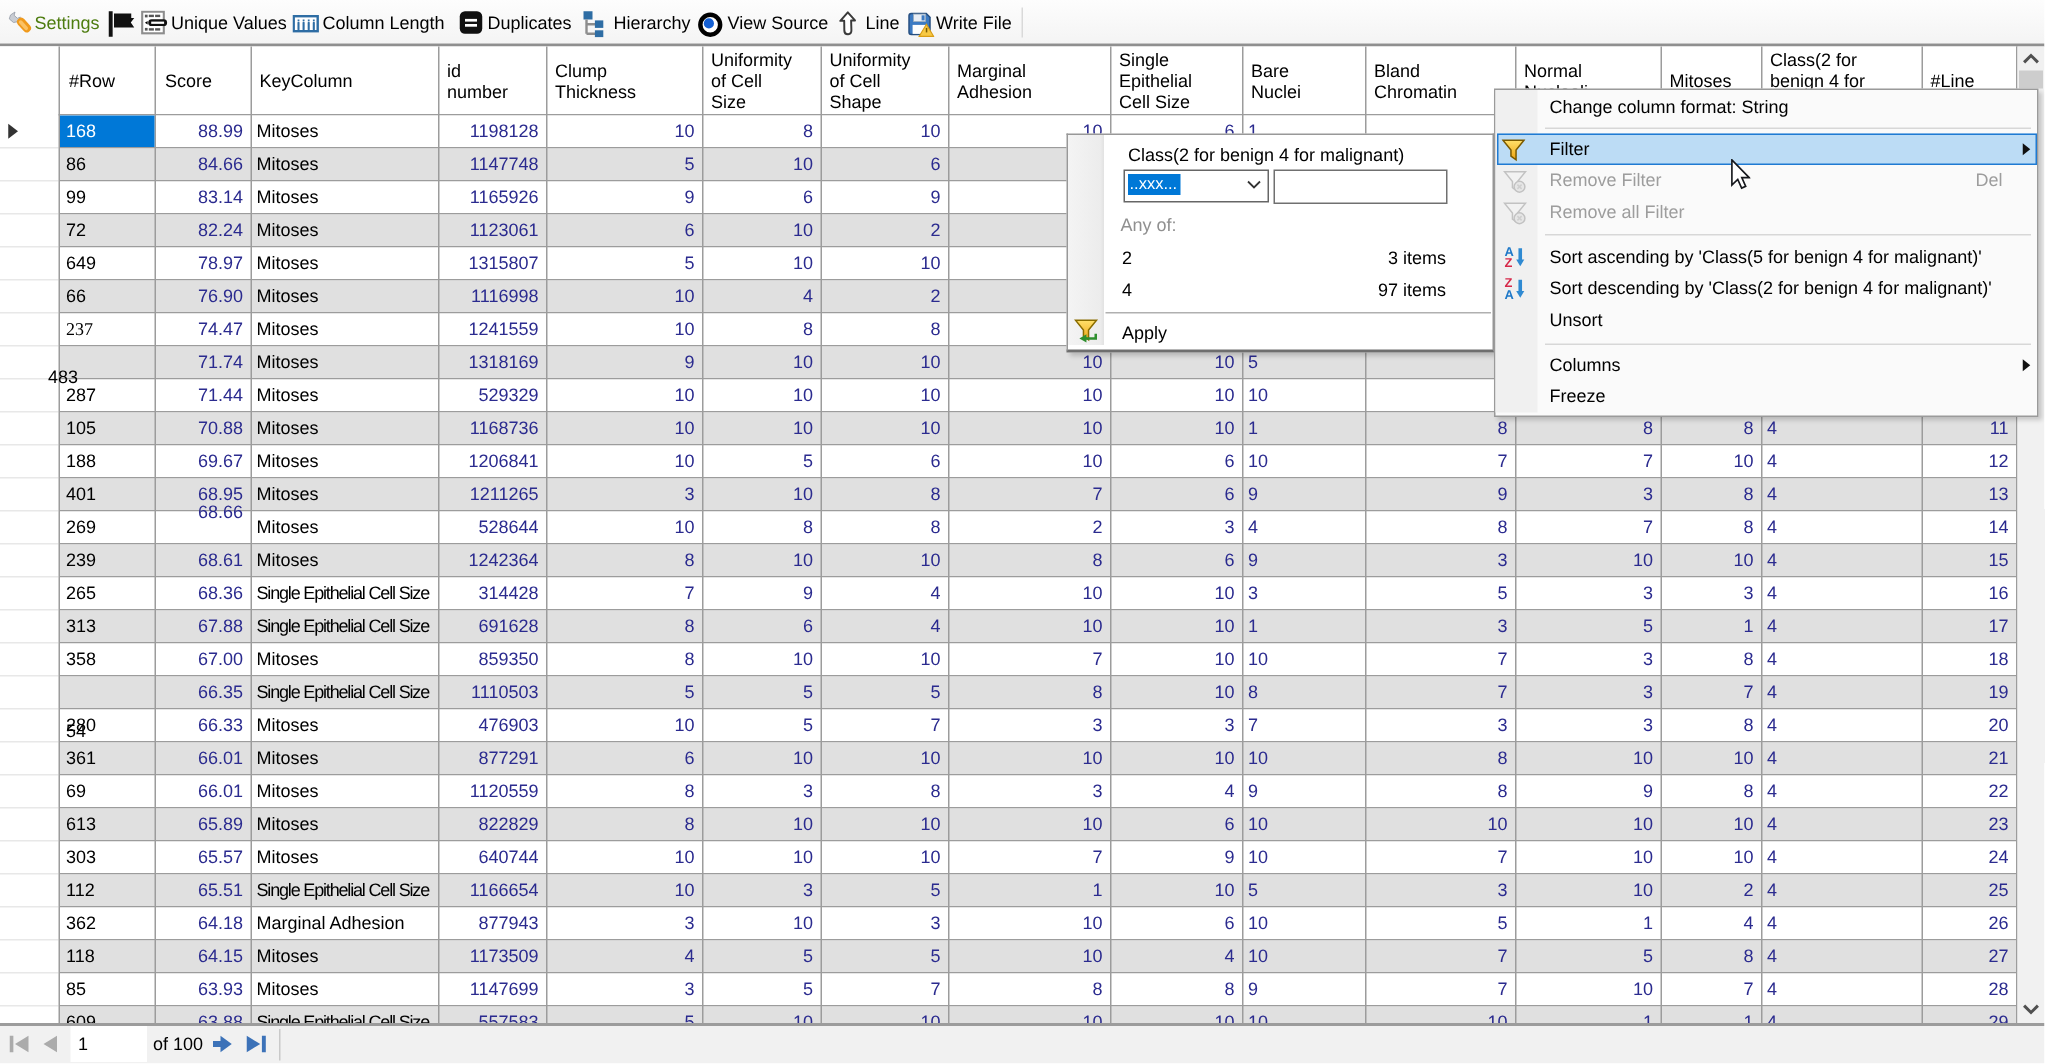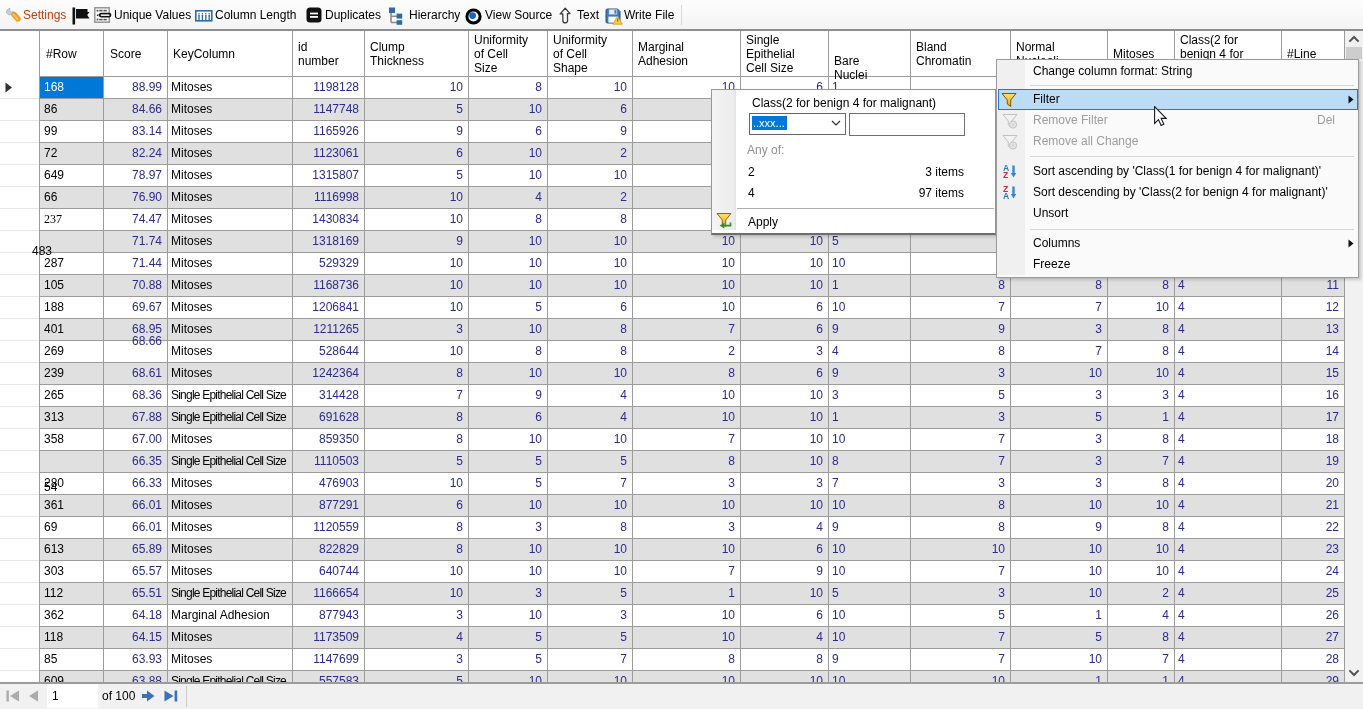--- a/index.html
+++ b/index.html
@@ -11,21 +11,21 @@
 .mitem{position:absolute;left:1033px;font-size:12px;line-height:21px;height:21px;color:#000;white-space:nowrap;}
 </style></head><body>
 
 <div class="abs" style="left:0;top:0;width:1363px;height:29px;background:linear-gradient(#fdfdfd,#f4f4f4);"></div>
 <div class="abs" style="left:0;top:29px;width:1363px;height:2px;background:#8f8f8f;"></div>
 <svg class="abs" style="left:4px;top:6px;" width="19" height="18" viewBox="0 0 19 18">
 <path d="M3 4 L6 2 L5.4 4.2 L7.6 6.2 L9.6 5.4 L8 8.4 L5 9 L2.2 6.6 Z" fill="#c9cdd4" stroke="#9aa0ab" stroke-width="0.6"></path>
 <rect x="9.2" y="5.2" width="5.6" height="11" rx="2.6" transform="rotate(-42 12 10.7)" fill="#f09a1c"></rect>
 <rect x="10.4" y="6.8" width="2.4" height="8" rx="1.2" transform="rotate(-42 11.6 10.8)" fill="#fbc264"></rect>
 </svg>
-<div class="abs" style="left:23px;top:4px;height:23px;line-height:23px;font-size:12px;color:#c2410c;">Settings</div>
+<div class="abs" style="left:23px;top:4px;height:23px;line-height:23px;font-size:12px;color:#4d7c0f;">Settings</div>
 <svg class="abs" style="left:72px;top:7px;" width="18" height="18" viewBox="0 0 18 18">
 <rect x="0.5" y="0.5" width="2.6" height="17" fill="#111"></rect>
 <path d="M4 2 L15.5 2 L15.5 5 L17.5 5 L15.2 8 L17.5 11.4 L4 11.4 Z" fill="#111"></path>
 </svg>
 <svg class="abs" style="left:94px;top:7px;" width="18" height="17" viewBox="0 0 18 17">
 <rect x="0.8" y="0.8" width="14.4" height="14.4" fill="#fff" stroke="#8d8d8d" stroke-width="1.4"></rect>
 <rect x="2.6" y="2.8" width="1.8" height="1.8" fill="#555"></rect>
 <rect x="5.2" y="2.8" width="3.4" height="1.6" fill="#555"></rect>
     <rect x="9.4" y="2.8" width="3.4" height="1.6" fill="#555"></rect>
 <rect x="2.6" y="11.6" width="1.8" height="1.8" fill="#555"></rect>
@@ -66,21 +66,21 @@
 </svg>
 <div class="abs" style="left:409px;top:4px;height:23px;line-height:23px;font-size:12px;color:#000;">Hierarchy</div>
 <svg class="abs" style="left:465px;top:8px;" width="17" height="17" viewBox="0 0 17 17">
 <circle cx="8.5" cy="8.5" r="6.6" fill="#fff" stroke="#000" stroke-width="3"></circle>
 <circle cx="7.6" cy="7.6" r="3.4" fill="#1560d4"></circle>
 </svg>
 <div class="abs" style="left:485px;top:4px;height:23px;line-height:23px;font-size:12px;color:#000;">View Source</div>
 <svg class="abs" style="left:558px;top:7px;" width="14" height="17" viewBox="0 0 14 17">
 <path d="M7.2 1.2 L12 6.6 L9.4 6.6 L9.6 13.2 Q9.7 15.6 7.4 15.8 Q5.0 15.9 4.9 13.6 L4.8 6.8 L2.2 6.9 Z" fill="#fff" stroke="#3a3a3a" stroke-width="1.3" stroke-linejoin="round"></path>
 </svg>
-<div class="abs" style="left:577px;top:4px;height:23px;line-height:23px;font-size:12px;color:#000;">Text</div>
+<div class="abs" style="left:577px;top:4px;height:23px;line-height:23px;font-size:12px;color:#000;">Line</div>
 <svg class="abs" style="left:605px;top:8px;" width="18" height="17" viewBox="0 0 18 17">
 <path d="M1 2.5 Q1 1 2.5 1 L12.5 1 L15 3.5 L15 13.5 Q15 15 13.5 15 L2.5 15 Q1 15 1 13.5 Z" fill="#3c7ac2" stroke="#274f80" stroke-width="1"></path>
 <rect x="4" y="1.4" width="8" height="5" fill="#e8edf4" stroke="#9ab" stroke-width="0.5"></rect>
 <rect x="9.4" y="2.2" width="2" height="3.4" fill="#3c7ac2"></rect>
 <rect x="3.4" y="8.6" width="9.2" height="6" fill="#fdfdfd"></rect>
 <path d="M12.6 8.2 L17.4 16.2 L7.8 16.2 Z" fill="#f7c944" stroke="#d99d15" stroke-width="0.8"></path>
 <rect x="12.2" y="10.6" width="1" height="3" fill="#7a5b00"></rect>
 </svg>
 <div class="abs" style="left:624px;top:4px;height:23px;line-height:23px;font-size:12px;color:#000;">Write File</div>
 <div class="abs" style="left:681px;top:5px;width:1px;height:20px;background:#d9d9d9;"></div>
@@ -210,21 +210,21 @@
   </div>
 <div class="hdr" style="left:553px;top:31px;width:78px;height:45px;">
     <div>Uniformity<br>of Cell<br>Shape</div>
   </div>
 <div class="hdr" style="left:638px;top:31px;width:101px;height:45px;">
     <div>Marginal<br>Adhesion</div>
   </div>
 <div class="hdr" style="left:746px;top:31px;width:81px;height:45px;">
     <div>Single<br>Epithelial<br>Cell Size</div>
   </div>
-<div class="hdr" style="left:834px;top:45px;width:75px;height:45px;">
+<div class="hdr" style="left:834px;top:31px;width:75px;height:45px;">
     <div>Bare<br>Nuclei</div>
   </div>
 <div class="hdr" style="left:916px;top:31px;width:93px;height:45px;">
     <div>Bland<br>Chromatin</div>
   </div>
 <div class="hdr" style="left:1016px;top:31px;width:90px;height:45px;">
     <div>Normal<br>Nucleoli</div>
   </div>
 <div class="hdr" style="left:1113px;top:31px;width:60px;height:45px;">
     <div>Mitoses</div>
@@ -320,21 +320,21 @@
 <div class="cell num" style="left:744px;top:187px;width:79px;">10</div>
 <div class="cell" style="left:832px;top:187px;width:73px;color:#2b2b8f;">10</div>
 <div class="cell num" style="left:914px;top:187px;width:91px;">10</div>
 <div class="cell num" style="left:1014px;top:187px;width:88px;">10</div>
 <div class="cell num" style="left:1111px;top:187px;width:58px;">10</div>
 <div class="cell" style="left:1178px;top:187px;width:98px;color:#2b2b8f;">4</div>
 <div class="cell num" style="left:1285px;top:187px;width:54px;">7</div>
 <div class="cell" style="left:44px;top:209px;width:55px;font-family:Liberation Serif, serif;">237</div>
 <div class="cell num" style="left:108px;top:209px;width:54px;">74.47</div>
 <div class="cell" style="left:171px;top:209px;width:116px;">Mitoses</div>
-<div class="cell num" style="left:296px;top:209px;width:63px;">1430834</div>
+<div class="cell num" style="left:296px;top:209px;width:63px;">1241559</div>
 <div class="cell num" style="left:368px;top:209px;width:95px;">10</div>
 <div class="cell num" style="left:472px;top:209px;width:70px;">8</div>
 <div class="cell num" style="left:551px;top:209px;width:76px;">8</div>
 <div class="cell num" style="left:636px;top:209px;width:99px;">10</div>
 <div class="cell num" style="left:744px;top:209px;width:79px;">10</div>
 <div class="cell" style="left:832px;top:209px;width:73px;color:#2b2b8f;">10</div>
 <div class="cell num" style="left:914px;top:209px;width:91px;">10</div>
 <div class="cell num" style="left:1014px;top:209px;width:88px;">10</div>
 <div class="cell num" style="left:1111px;top:209px;width:58px;">10</div>
 <div class="cell" style="left:1178px;top:209px;width:98px;color:#2b2b8f;">4</div>
@@ -730,28 +730,28 @@
       </linearGradient>
     </defs>
 </svg>
 <div class="mitem" style="top:110px;color:#9d9d9d;">Remove Filter</div>
 <div class="mitem" style="left:1317px;top:110px;color:#9d9d9d;">Del</div>
 <svg class="abs" style="left:1002px;top:113px;" width="16" height="16" viewBox="0 0 16 16">
 <path d="M1 1.5 L15 1.5 L9.7 8 L9.7 14.5 L6.3 12 L6.3 8 Z" fill="#f2f2f2" stroke="#c2c2c2" stroke-width="1"></path>
 <circle cx="11" cy="11.5" r="3.6" fill="#e6e6e6" stroke="#c2c2c2" stroke-width="1"></circle>
 <path d="M9.6 10.1 L12.4 12.9 M12.4 10.1 L9.6 12.9" stroke="#cfcfcf" stroke-width="1"></path>
 </svg>
-<div class="mitem" style="top:131px;color:#9d9d9d;">Remove all Change</div>
+<div class="mitem" style="top:131px;color:#9d9d9d;">Remove all Filter</div>
 <svg class="abs" style="left:1002px;top:134px;" width="16" height="16" viewBox="0 0 16 16">
 <path d="M1 1.5 L15 1.5 L9.7 8 L9.7 14.5 L6.3 12 L6.3 8 Z" fill="#f2f2f2" stroke="#c2c2c2" stroke-width="1"></path>
 <circle cx="11" cy="11.5" r="3.6" fill="#e6e6e6" stroke="#c2c2c2" stroke-width="1"></circle>
 <path d="M9.6 10.1 L12.4 12.9 M12.4 10.1 L9.6 12.9" stroke="#cfcfcf" stroke-width="1"></path>
 </svg>
 <div class="abs" style="left:1030px;top:156px;width:324px;height:1px;background:#d7d7d7;"></div>
-<div class="mitem" style="top:161px;">Sort ascending by 'Class(1 for benign 4 for malignant)'</div>
+<div class="mitem" style="top:161px;">Sort ascending by 'Class(5 for benign 4 for malignant)'</div>
 <svg class="abs" style="left:1003px;top:164px;" width="14" height="15" viewBox="0 0 14 15">
 <text x="0" y="6.5" font-size="8.6" font-weight="bold" fill="#1e78c8" font-family="Liberation Sans">A</text>
 <text x="0" y="14" font-size="8.6" font-weight="bold" fill="#d6294a" font-family="Liberation Sans">Z</text>
 <line x1="10.5" y1="1.5" x2="10.5" y2="10" stroke="#2f8ad2" stroke-width="2.4"></line>
 <path d="M7.8 9 L13.2 9 L10.5 13.5 Z" fill="#2f8ad2"></path>
 </svg>
 <div class="mitem" style="top:182px;">Sort descending by 'Class(2 for benign 4 for malignant)'</div>
 <svg class="abs" style="left:1003px;top:185px;" width="14" height="15" viewBox="0 0 14 15">
 <text x="0" y="6.5" font-size="8.6" font-weight="bold" fill="#d6294a" font-family="Liberation Sans">Z</text>
 <text x="0" y="14" font-size="8.6" font-weight="bold" fill="#1e78c8" font-family="Liberation Sans">A</text>

